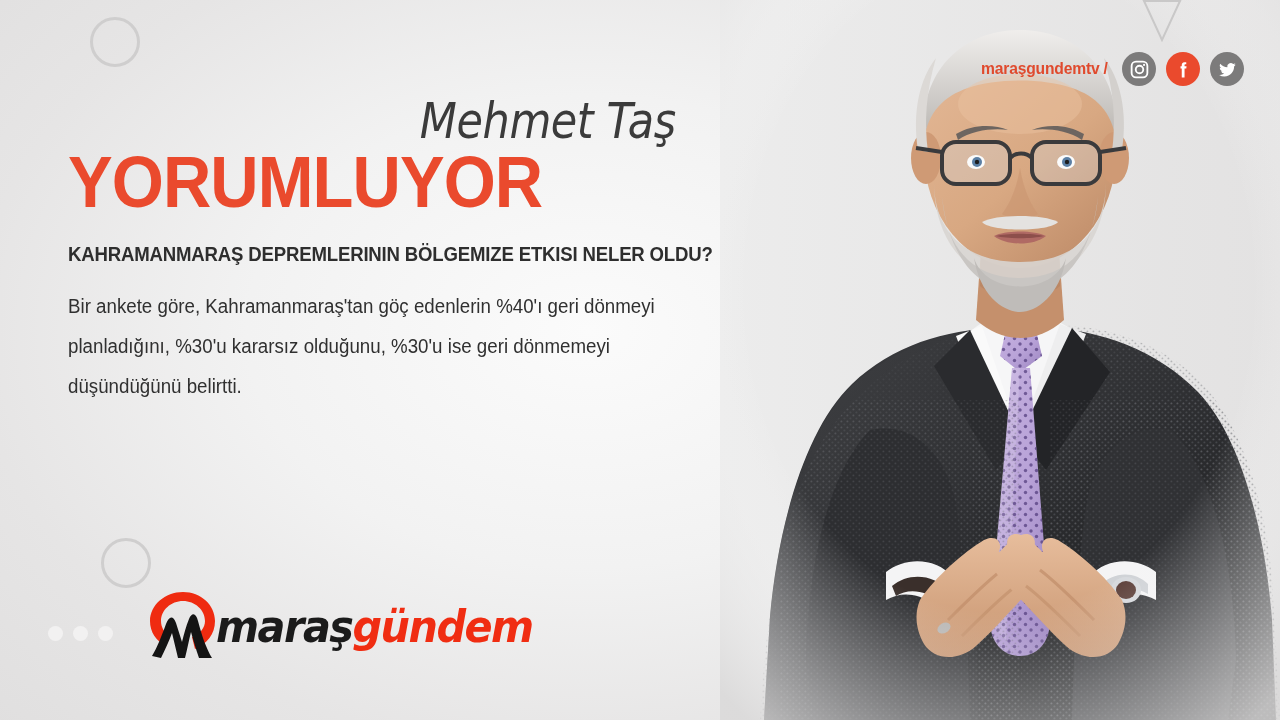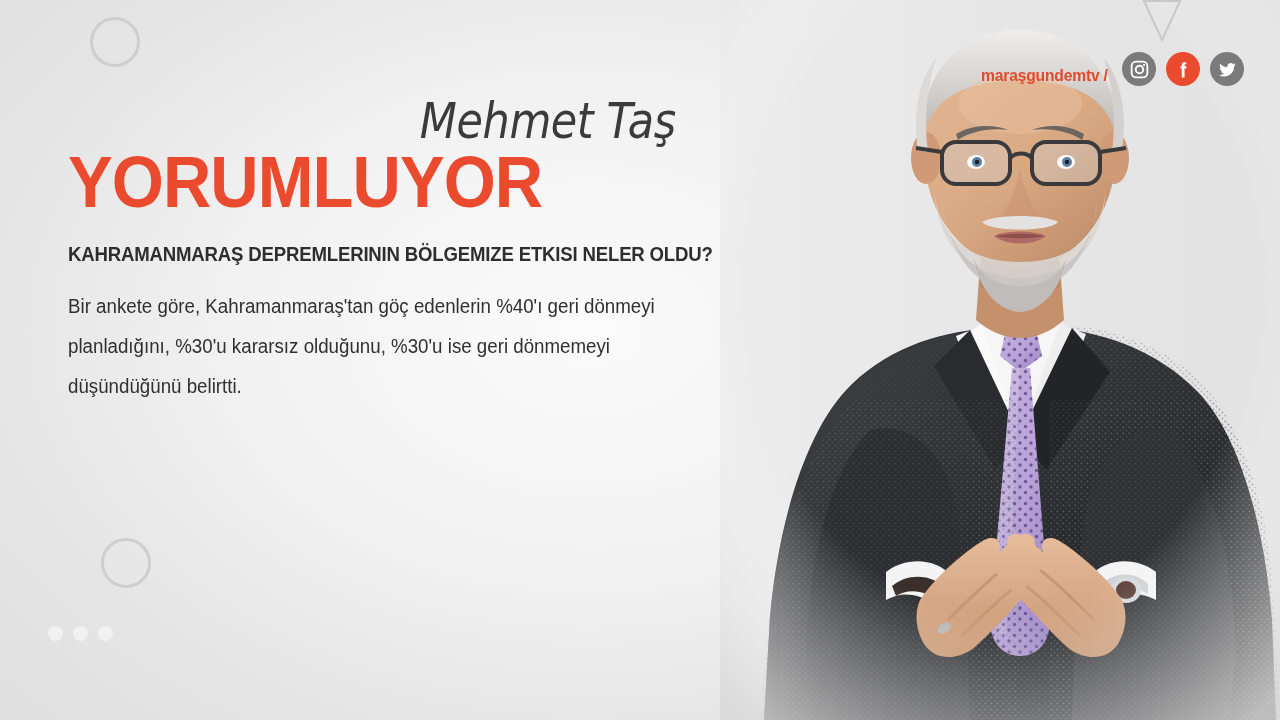--- a/index.html
+++ b/index.html
@@ -37,21 +37,21 @@
   
   #photo{
     position:absolute;right:0;bottom:0;width:560px;height:720px;
     overflow:hidden;
   }
   #photo svg{position:absolute;right:0;bottom:0;}
 
   
   #social{
     position:absolute;right:36px;top:52px;
-    display:flex;align-items:flex-end;gap:10px;
+    display:flex;align-items:center;gap:10px;
   }
   #social-handle{
     font-size:17px;font-weight:bold;color:#e04a2d;
     letter-spacing:-0.2px;font-family:"Liberation Sans",sans-serif;
     transform:scaleX(.92);transform-origin:right center;
     margin-right:4px;white-space:nowrap;
   }
   .soc{
     width:34px;height:34px;border-radius:50%;
     display:flex;align-items:center;justify-content:center;
@@ -320,14 +320,23 @@
     </span>
   </div>
 
   <div id="text-block">
     <div id="byline">Mehmet Taş</div>
     <div id="kicker">YORUMLUYOR</div>
     <div id="question">KAHRAMANMARAŞ DEPREMLERININ BÖLGEMIZE ETKISI NELER OLDU?</div>
     <div id="summary">Bir ankete göre, Kahramanmaraş'tan göç edenlerin %40'ı geri dönmeyi planladığını, %30'u kararsız olduğunu, %30'u ise geri dönmemeyi düşündüğünü belirtti.</div>
   </div>
 
+  <div id="logo">
+    <span id="logo-mark">
+      <svg width="78" height="74" viewBox="0 0 78 74" xmlns="http://www.w3.org/2000/svg">
+        <path d="M39 4 C57 4 71 17 71 33 C71 46 63 56 51 61 L48 49 C56 46 61 40 61 33 C61 22 51 13 39 13 C27 13 17 22 17 33 C17 39 20 45 26 48 L22 58 C12 53 6 44 6 33 C6 17 21 4 39 4 Z" fill="#ef2b10"></path>
+        <path d="M8 68 C13 60 18 47 22 36 C25 28 29 27 32 35 C34 41 36 48 38 54 C40 46 42 38 45 31 C48 24 52 25 54 33 C58 48 62 60 68 70 L55 70 C52 61 49 51 47 44 C45 52 43 62 41 70 L34 70 C32 62 30 53 28 45 C25 53 21 62 17 70 Z" fill="#141414"></path>
+      </svg>
+    </span>
+    <span id="logo-word"><span class="a">maraş</span><span class="b">gündem</span></span>
+  </div>
 
 </div>
 
 </body></html>

